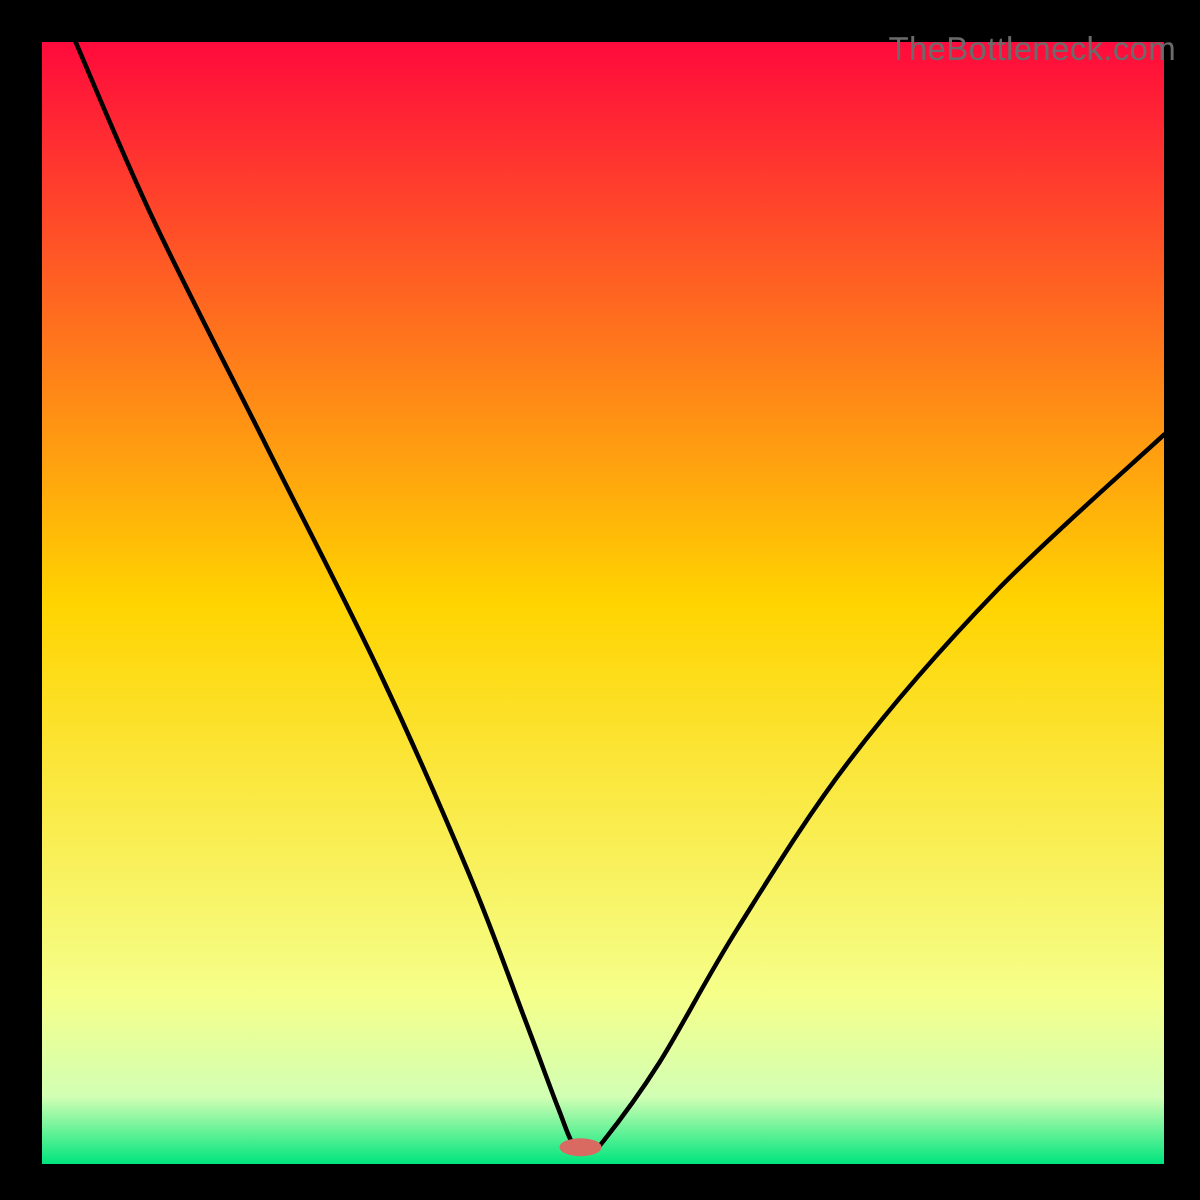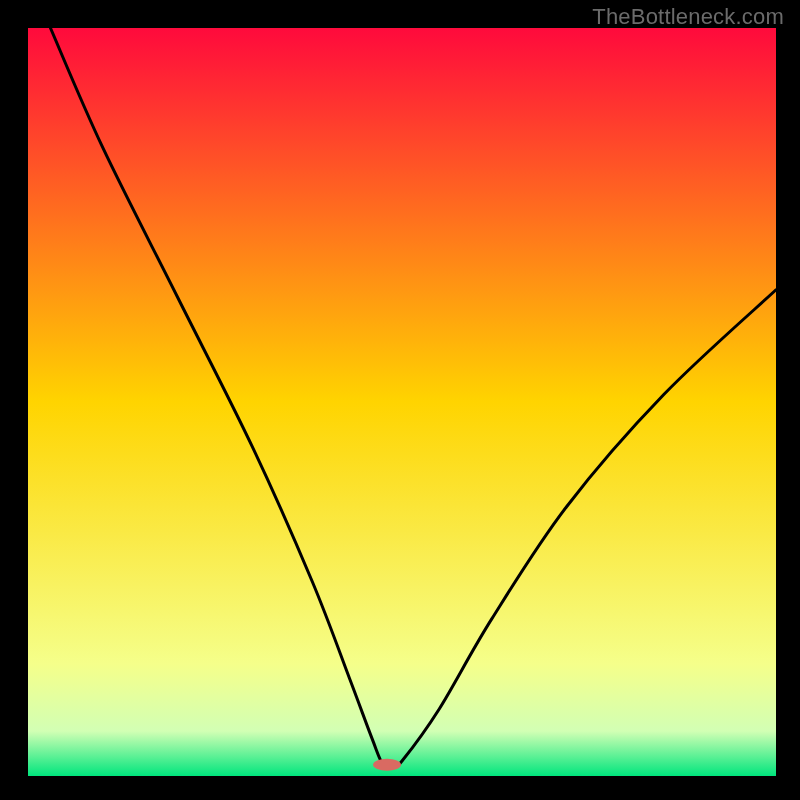--- a/index.html
+++ b/index.html
@@ -12,21 +12,21 @@
     overflow: hidden;
   }
   .wrap {
     width: 800px;
     height: 800px;
     position: relative;
     background: #000;
   }
   .attribution {
     position: absolute;
-    top: 4px;
+    top: 20px;
     right: 16px;
     color: #6b6b6b;
     font-size: 22px;
     font-weight: 500;
     letter-spacing: 0.2px;
     z-index: 3;
   }
   .plot {
     position: absolute;
     left: 28px;

